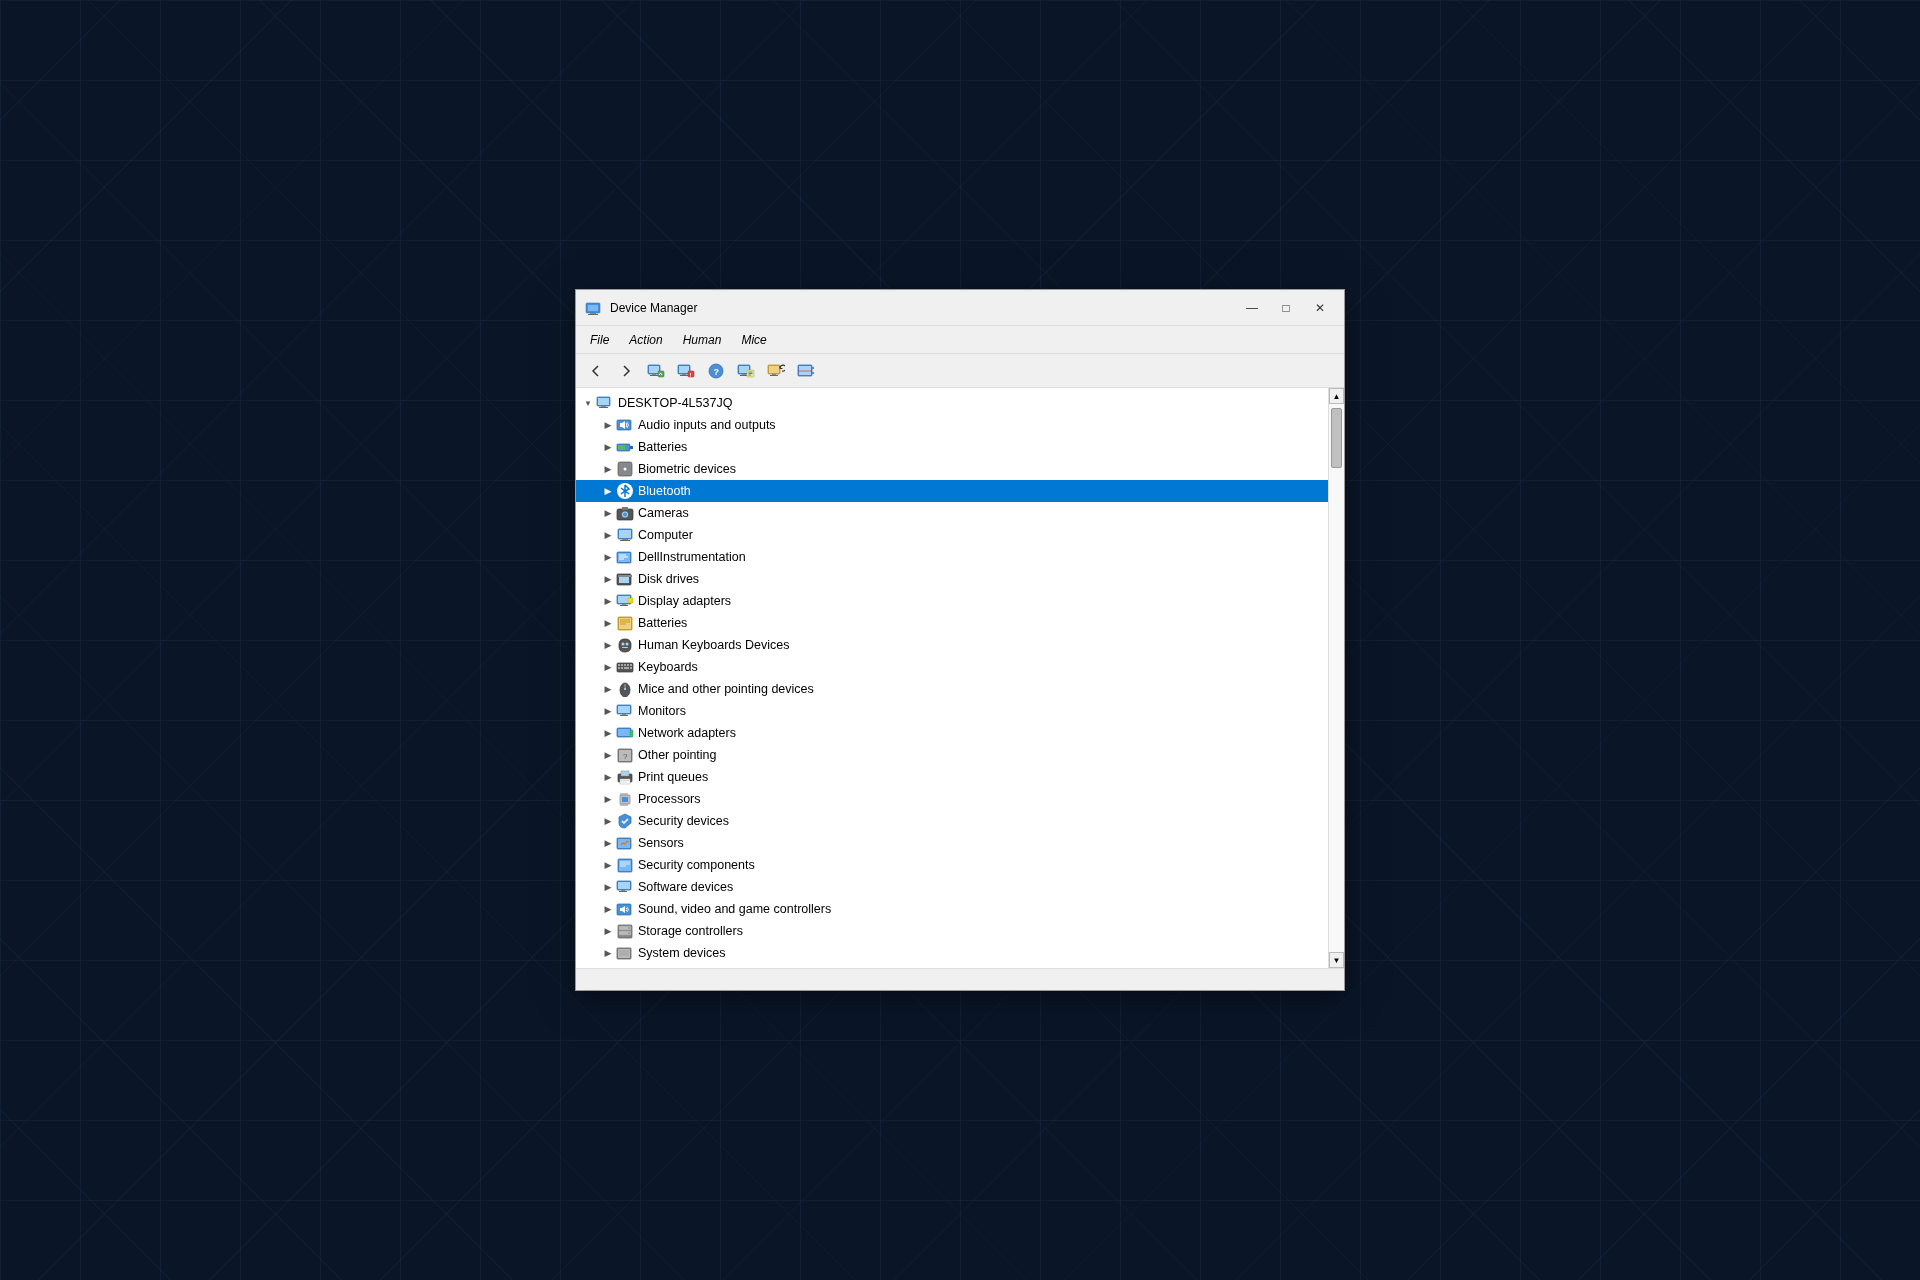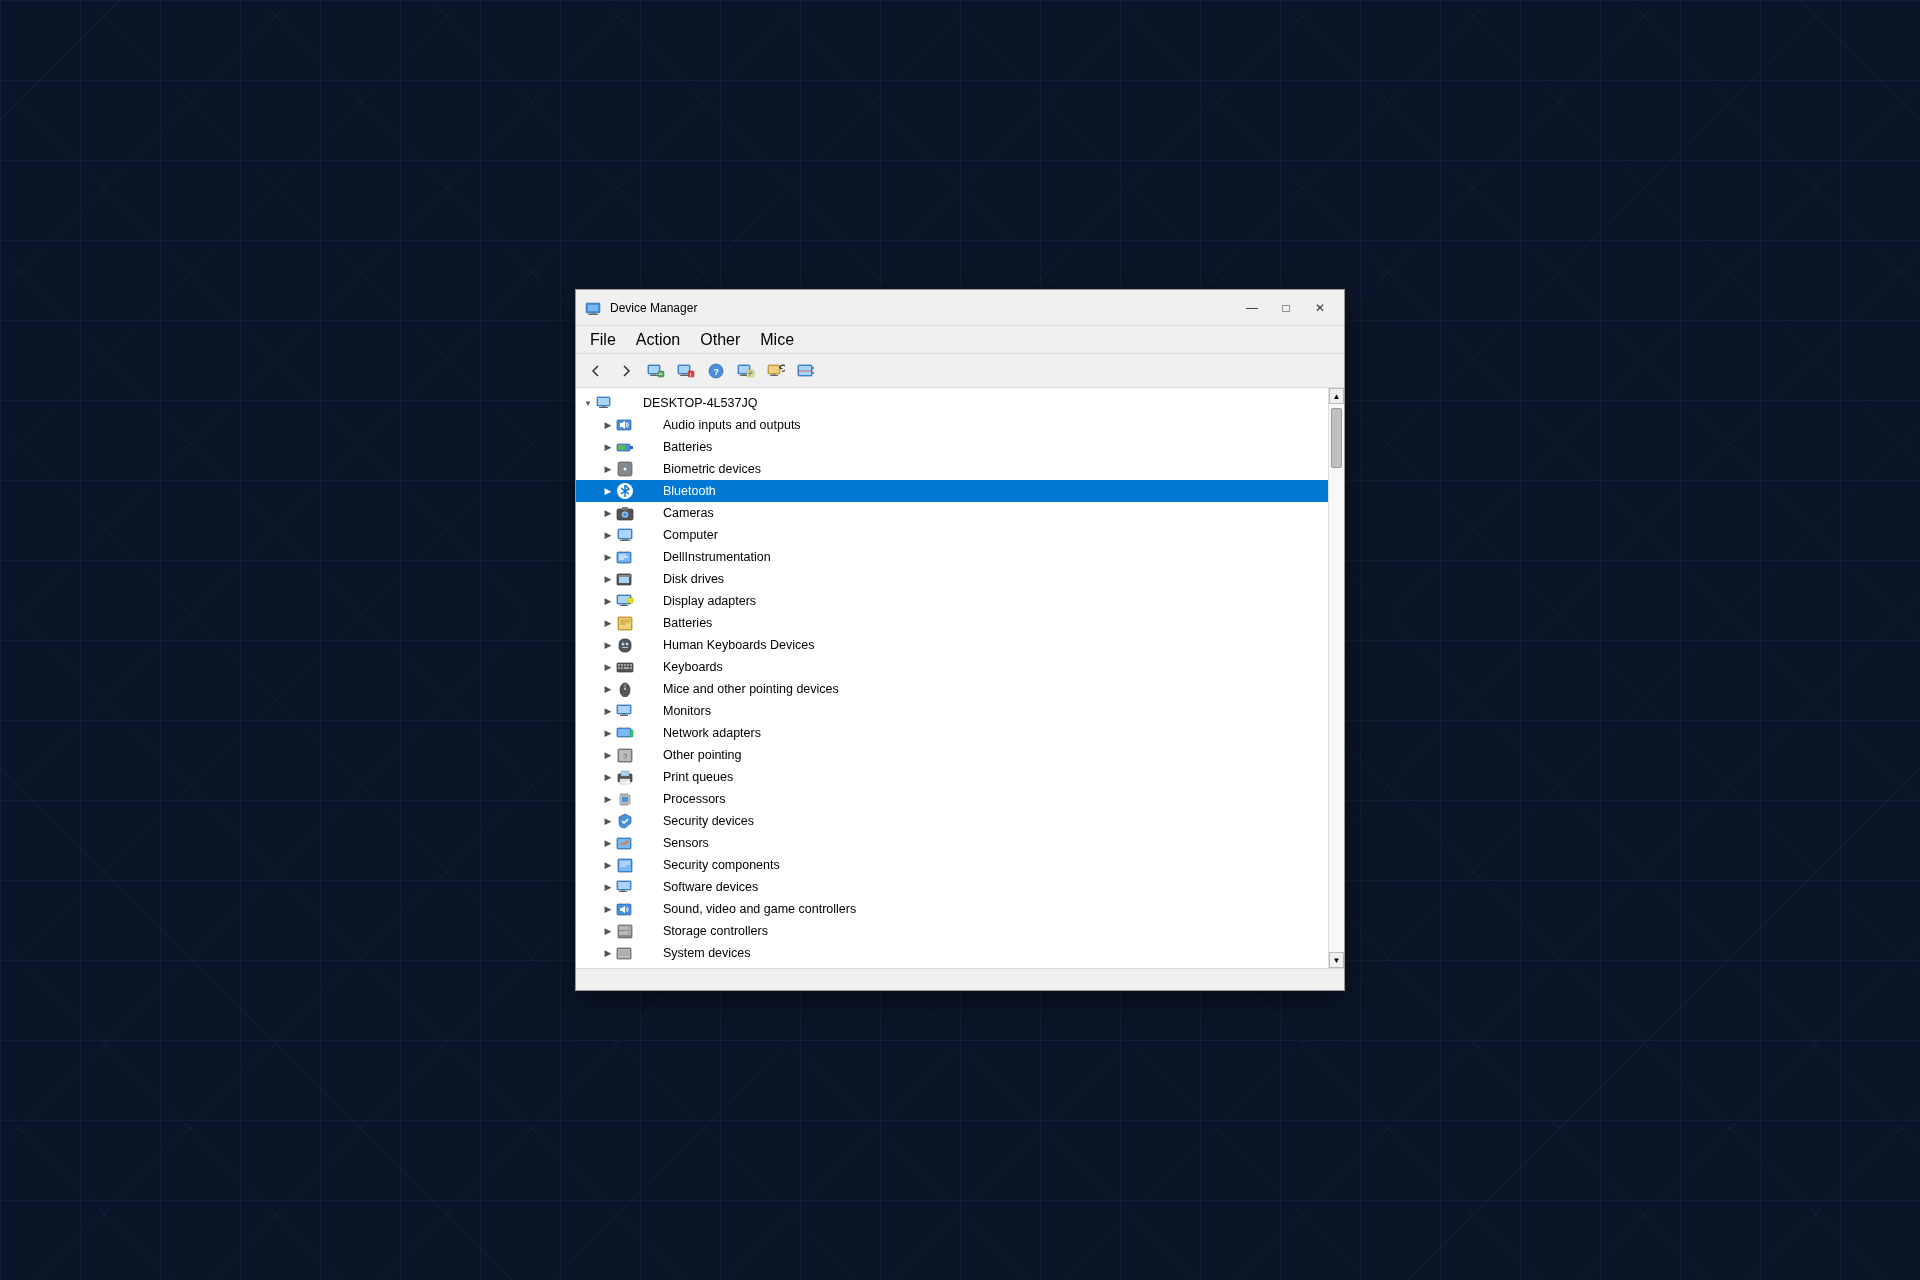--- a/index.html
+++ b/index.html
@@ -110,23 +110,24 @@
       height: 28px;
       display: flex;
       align-items: center;
       padding: 0 4px;
       background: #f0f0f0;
       border-bottom: 1px solid #ddd;
     }
 
     .menu-item {
       padding: 4px 10px;
-      font-size: 16px;
+      font-size: 12px;
       cursor: pointer;
       border-radius: 3px;
+      font-style: italic;
     }
 
     
     .toolbar {
       height: 34px;
       display: flex;
       align-items: center;
       padding: 0 6px;
       background: #f0f0f0;
       border-bottom: 1px solid #ddd;
@@ -248,21 +249,20 @@
       margin-right: 4px;
       flex-shrink: 0;
       display: flex;
       align-items: center;
       justify-content: center;
       font-size: 14px;
     }
 
     .item-label {
       font-size: 12.5px;
-      margin-left: 25px;
     }
 
     
     .status-bar {
       height: 22px;
       background: #f0f0f0;
       border-top: 1px solid #ddd;
       display: flex;
       align-items: center;
       padding: 0 8px;
@@ -288,21 +288,21 @@
     <div class="title-bar-controls">
       <button class="tb-btn">—</button>
       <button class="tb-btn">□</button>
       <button class="tb-btn close">✕</button>
     </div>
   </div>
 
   <div class="menu-bar">
     <div class="menu-item">File</div>
     <div class="menu-item">Action</div>
-    <div class="menu-item">Other</div>
+    <div class="menu-item">Human</div>
     <div class="menu-item">Mice</div>
   </div>
 
   <div class="toolbar">
 
     <button class="toolbar-btn">
       <svg width="16" height="16" viewBox="0 0 16 16">
         <polyline points="10,3 5,8 10,13" stroke="#333" stroke-width="1.5" fill="none"></polyline>
       </svg>
     </button>

